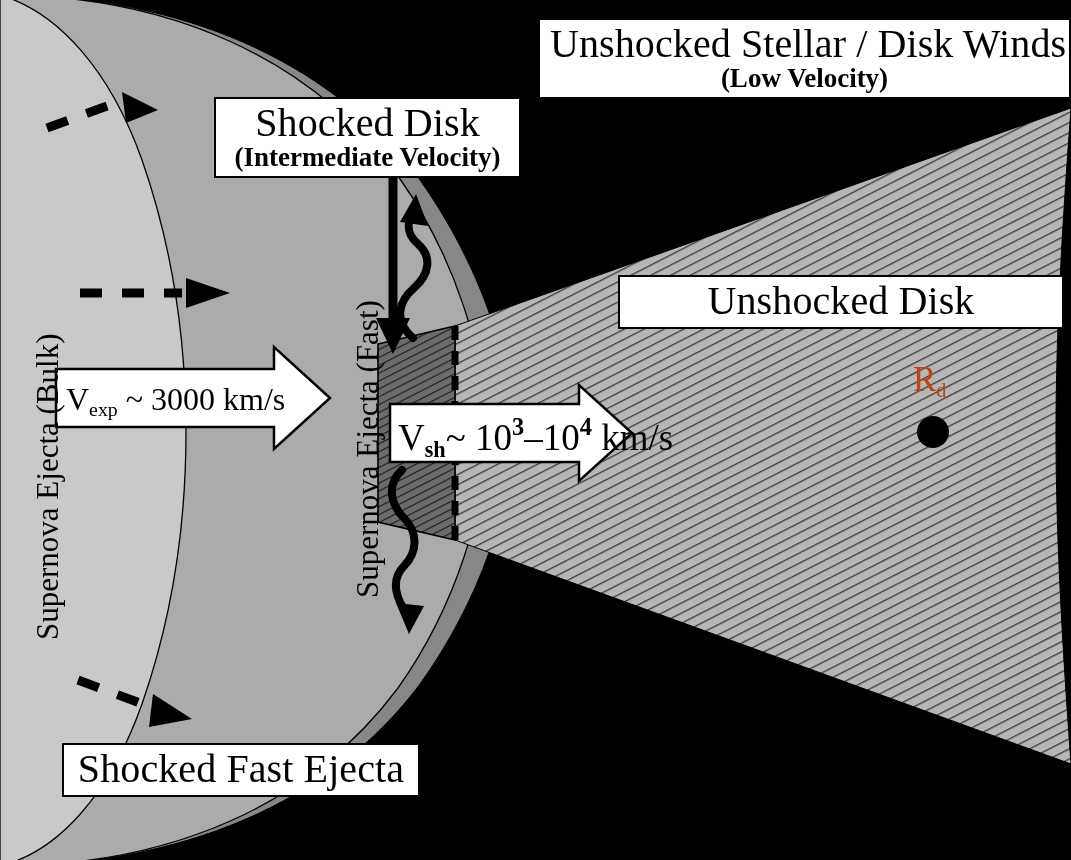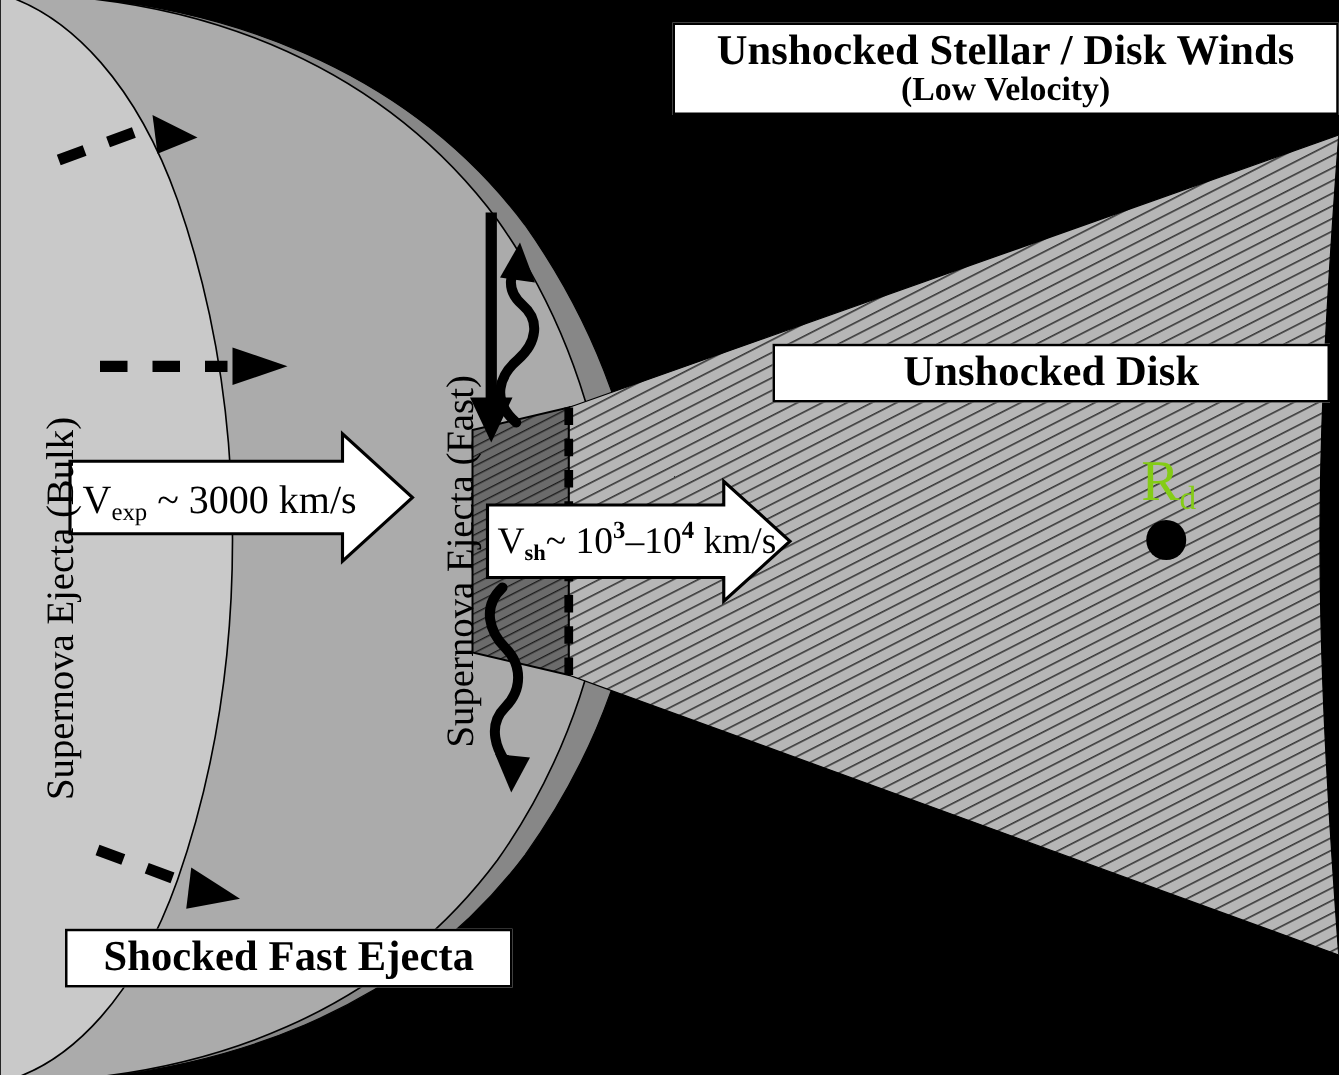--- a/index.html
+++ b/index.html
@@ -23,52 +23,52 @@
     border:2px solid #000000;
     color:#000000;
     text-align:center;
     box-sizing:border-box;
     line-height:1.04;
     padding:3px 10px 5px 10px;
     white-space:nowrap;
   }
   .labelbox .l1{
     display:block;
-    font-size:34px;
-    font-weight:700;
+    font-size:40px;
+    font-weight:400;
     letter-spacing:0.1px;
   }
   .labelbox .l2{
     display:block;
     font-size:27px;
     font-weight:bold;
     margin-top:-1px;
   }
 
   
   #box-winds  {left:538px;top:18px;width:533px;}
   #box-sdisk  {left:214px;top:97px;width:307px;}
   #box-udisk  {left:618px;top:275px;width:446px;}
-  #box-sfast  {left:52px;top:743px;width:358px;}
+  #box-sfast  {left:62px;top:743px;width:358px;}
 
   
   .arrowtext{
     position:absolute;
     color:#000;
     white-space:nowrap;
     line-height:1;
     text-align:center;
   }
   #vexp-text{
     left:66px;top:383px;
     font-size:32px;
   }
   #vsh-text{
     left:398px;top:415px;
-    font-size:30px;
+    font-size:37px;
   }
   .sub{font-size:0.62em;vertical-align:-0.30em;}
   .subb{font-size:0.60em;vertical-align:-0.30em;font-weight:bold;}
   .sup{font-size:0.66em;vertical-align:0.62em;font-weight:bold;}
 
   
   .vlabel{
     position:absolute;
     color:#000;
     font-size:31px;
@@ -77,21 +77,21 @@
     transform:rotate(-90deg);
     line-height:1;
   }
   #v-bulk{left:32px;top:640px;}
   #v-fast{left:352px;top:598px;}
 
   
   #rd-text{
     position:absolute;
     left:913px;top:362px;
-    font-size:46px;color:#84cc16;line-height:1;
+    font-size:35px;color:#c2410c;line-height:1;
     white-space:nowrap;
   }
   #rd-text .sub{font-size:0.58em;vertical-align:-0.28em;}
 </style>
 </head>
 <body>
 
 <div id="stage">
 
   <svg width="1071" height="860" viewBox="0 0 1071 860">
@@ -206,20 +206,24 @@
     </g>
 
     <circle cx="933" cy="432" r="16" fill="#000000"></circle>
   </svg>
 
   <div class="labelbox" id="box-winds">
     <span class="l1">Unshocked Stellar / Disk Winds</span>
     <span class="l2">(Low Velocity)</span>
   </div>
 
+  <div class="labelbox" id="box-sdisk">
+    <span class="l1">Shocked Disk</span>
+    <span class="l2">(Intermediate Velocity)</span>
+  </div>
 
   <div class="labelbox" id="box-udisk">
     <span class="l1">Unshocked Disk</span>
   </div>
 
   <div class="labelbox" id="box-sfast">
     <span class="l1">Shocked Fast Ejecta</span>
   </div>
 
   <div class="arrowtext" id="vexp-text"><span>V</span><span class="sub">exp</span><span> ~ </span><span>3000</span><span> km/s</span></div>

